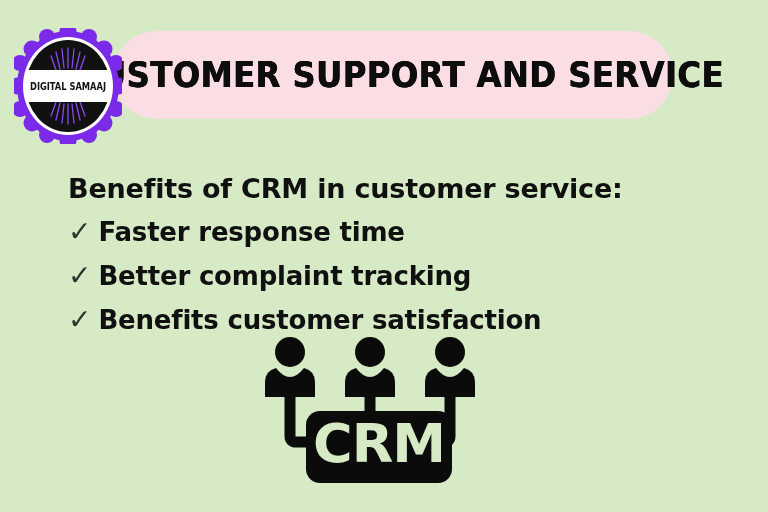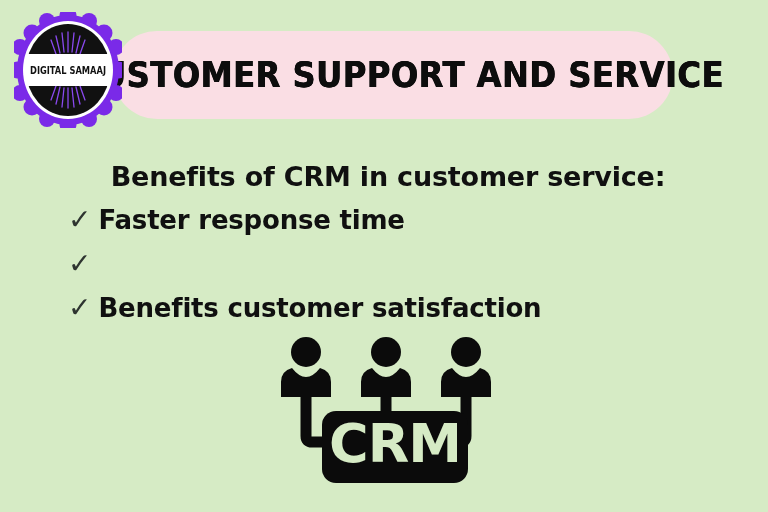--- a/index.html
+++ b/index.html
@@ -48,33 +48,32 @@
     transform: scaleX(0.92);
     transform-origin: center center;
     white-space: nowrap;
     text-shadow: 0.4px 0 0 #0d0d0d, -0.4px 0 0 #0d0d0d;
   }
 
   
   #logo-badge {
     position: absolute;
     left: 14px;
-    top: 12px;
+    top: 28px;
     width: 108px;
     height: 116px;
   }
   #logo-badge svg { display: block; }
 
   
   #body-block {
     position: absolute;
     left: 68px;
-    top: 160px;
+    top: 172px;
     width: 640px;
-    text-align: center;
   }
   #benefits-heading {
     font-family: "DejaVu Sans", sans-serif;
     font-weight: bold;
     font-size: 27px;
     line-height: 34px;
     color: #101010;
     letter-spacing: -0.2px;
     margin: 0 0 6px 0;
     white-space: nowrap;
@@ -98,21 +97,21 @@
     font-weight: bold;
     font-size: 26px;
     line-height: 40px;
     color: #101010;
     letter-spacing: -0.2px;
   }
 
   
   #crm-illustration {
     position: absolute;
-    left: 272px;
+    left: 256px;
     top: 335px;
     width: 228px;
     height: 160px;
   }
   #crm-illustration svg { display: block; }
 </style>
 </head>
 <body>
 
 <div id="slide">
@@ -172,20 +171,21 @@
   <div id="body-block">
     <div id="benefits-heading">Benefits of CRM in customer service:</div>
 
     <div class="benefit-row">
       <span class="benefit-check">✓</span>
       <span class="benefit-label">Faster response time</span>
     </div>
 
     <div class="benefit-row">
       <span class="benefit-check">✓</span>
+      <span class="benefit-label">Better complaint tracking</span>
     </div>
 
     <div class="benefit-row">
       <span class="benefit-check">✓</span>
       <span class="benefit-label">Benefits customer satisfaction</span>
     </div>
   </div>
 
   <div id="crm-illustration">
     <svg width="228" height="160" viewBox="0 0 228 160" xmlns="http://www.w3.org/2000/svg">

